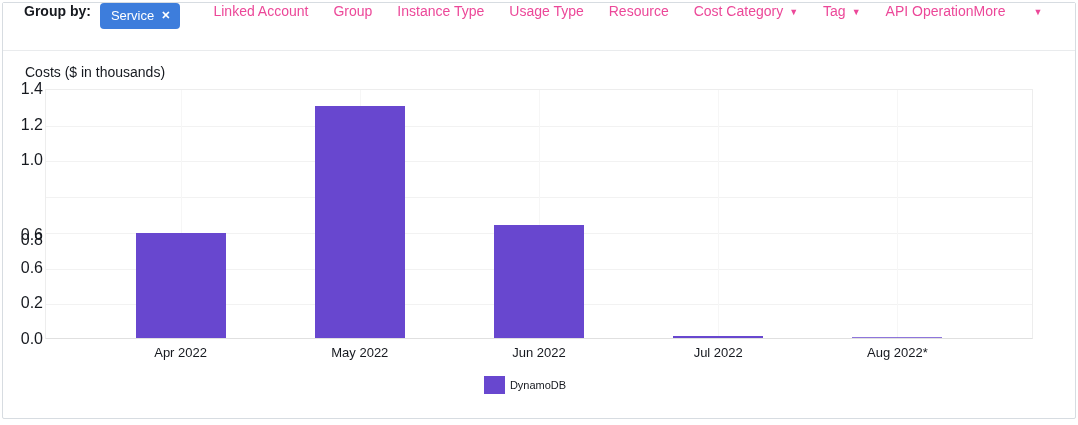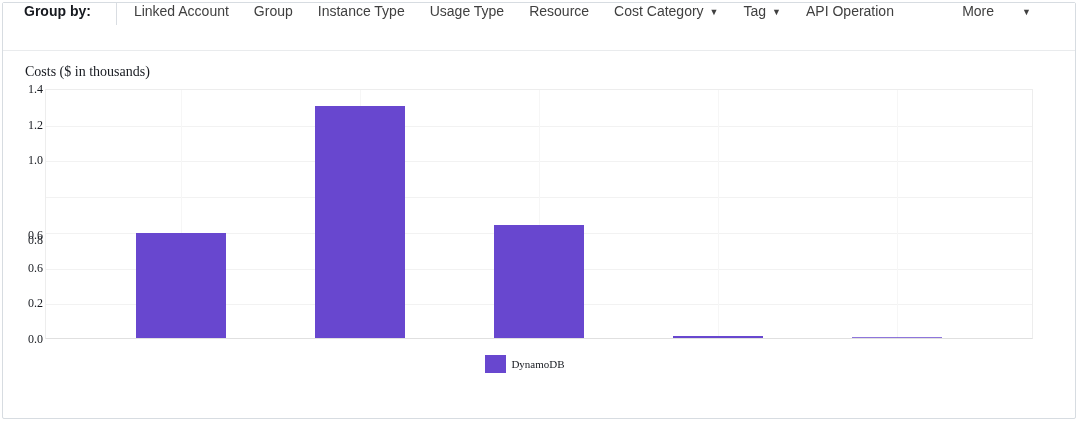--- a/index.html
+++ b/index.html
@@ -58,54 +58,54 @@
   }
   .toolbar-items {
     display: flex;
     align-items: center;
     gap: 25px;
   }
   .tb-link {
     display: inline-flex;
     align-items: center;
     gap: 6px;
-    color: #404040;
+    color: #ec4899;
     font-size: 14px;
     text-decoration: none;
     cursor: pointer;
     background: none;
     border: none;
     font-family: inherit;
   }
   .caret {
     font-size: 9px;
     line-height: 1;
     margin-top: 2px;
   }
   .more-link { margin-left: auto; gap: 28px; }
   
-  .chart-section { padding: 13px 42px 0 14px; font-family: Liberation Serif, serif; }
+  .chart-section { padding: 13px 42px 0 14px; }
   .chart-title {
     font-size: 14px;
     color: #16191f;
     margin-left: 8px;
     margin-bottom: 9px;
   }
   .plot-row { display: flex; }
   .y-axis {
     position: relative;
     width: 28px;
     height: 250px;
     flex: none;
   }
   .y-tick {
     position: absolute;
     right: 2px;
     transform: translateY(-50%);
-    font-size: 12px;
+    font-size: 16px;
     color: #16191f;
   }
   .plot {
     position: relative;
     flex: 1;
     height: 250px;
     border: 1px solid #ededed;
     border-bottom-color: #e0e0e0;
     background: #fff;
     overflow: hidden;
@@ -163,20 +163,24 @@
   }
   .legend-label { font-size: 11px; color: #16191f; }
 </style>
 </head>
 <body>
 
 <div class="card">
 
   <div class="toolbar">
     <span class="group-by-label">Group by:</span>
+    <button class="pill">
+      <span>Service</span>
+      <span class="x-icon">✕</span>
+    </button>
     <span class="toolbar-divider"></span>
     <span class="toolbar-items" id="toolbar-items">
         <button class="tb-link">
           <span>Linked Account</span>
         </button>
         <button class="tb-link">
           <span>Group</span>
         </button>
         <button class="tb-link">
           <span>Instance Type</span>
@@ -244,20 +248,27 @@
               <div class="bar" style="height: 2px; background: rgb(104, 71, 207);"></div>
             </div>
             <div class="band">
               <div class="vgrid"></div>
               <div class="bar" style="height: 1px; background: rgb(104, 71, 207); opacity: 0.75;"></div>
             </div>
           </div>
       </div>
     </div>
 
+    <div class="x-labels" id="x-labels">
+        <span class="x-label">Apr 2022</span>
+        <span class="x-label">May 2022</span>
+        <span class="x-label">Jun 2022</span>
+        <span class="x-label">Jul 2022</span>
+        <span class="x-label">Aug 2022*</span>
+      </div>
 
     <div class="legend">
       <span class="legend-swatch" id="legend-swatch" style="background: rgb(104, 71, 207);"></span>
       <span class="legend-label">DynamoDB</span>
     </div>
   </div>
 
 </div>
 
 </body></html>

